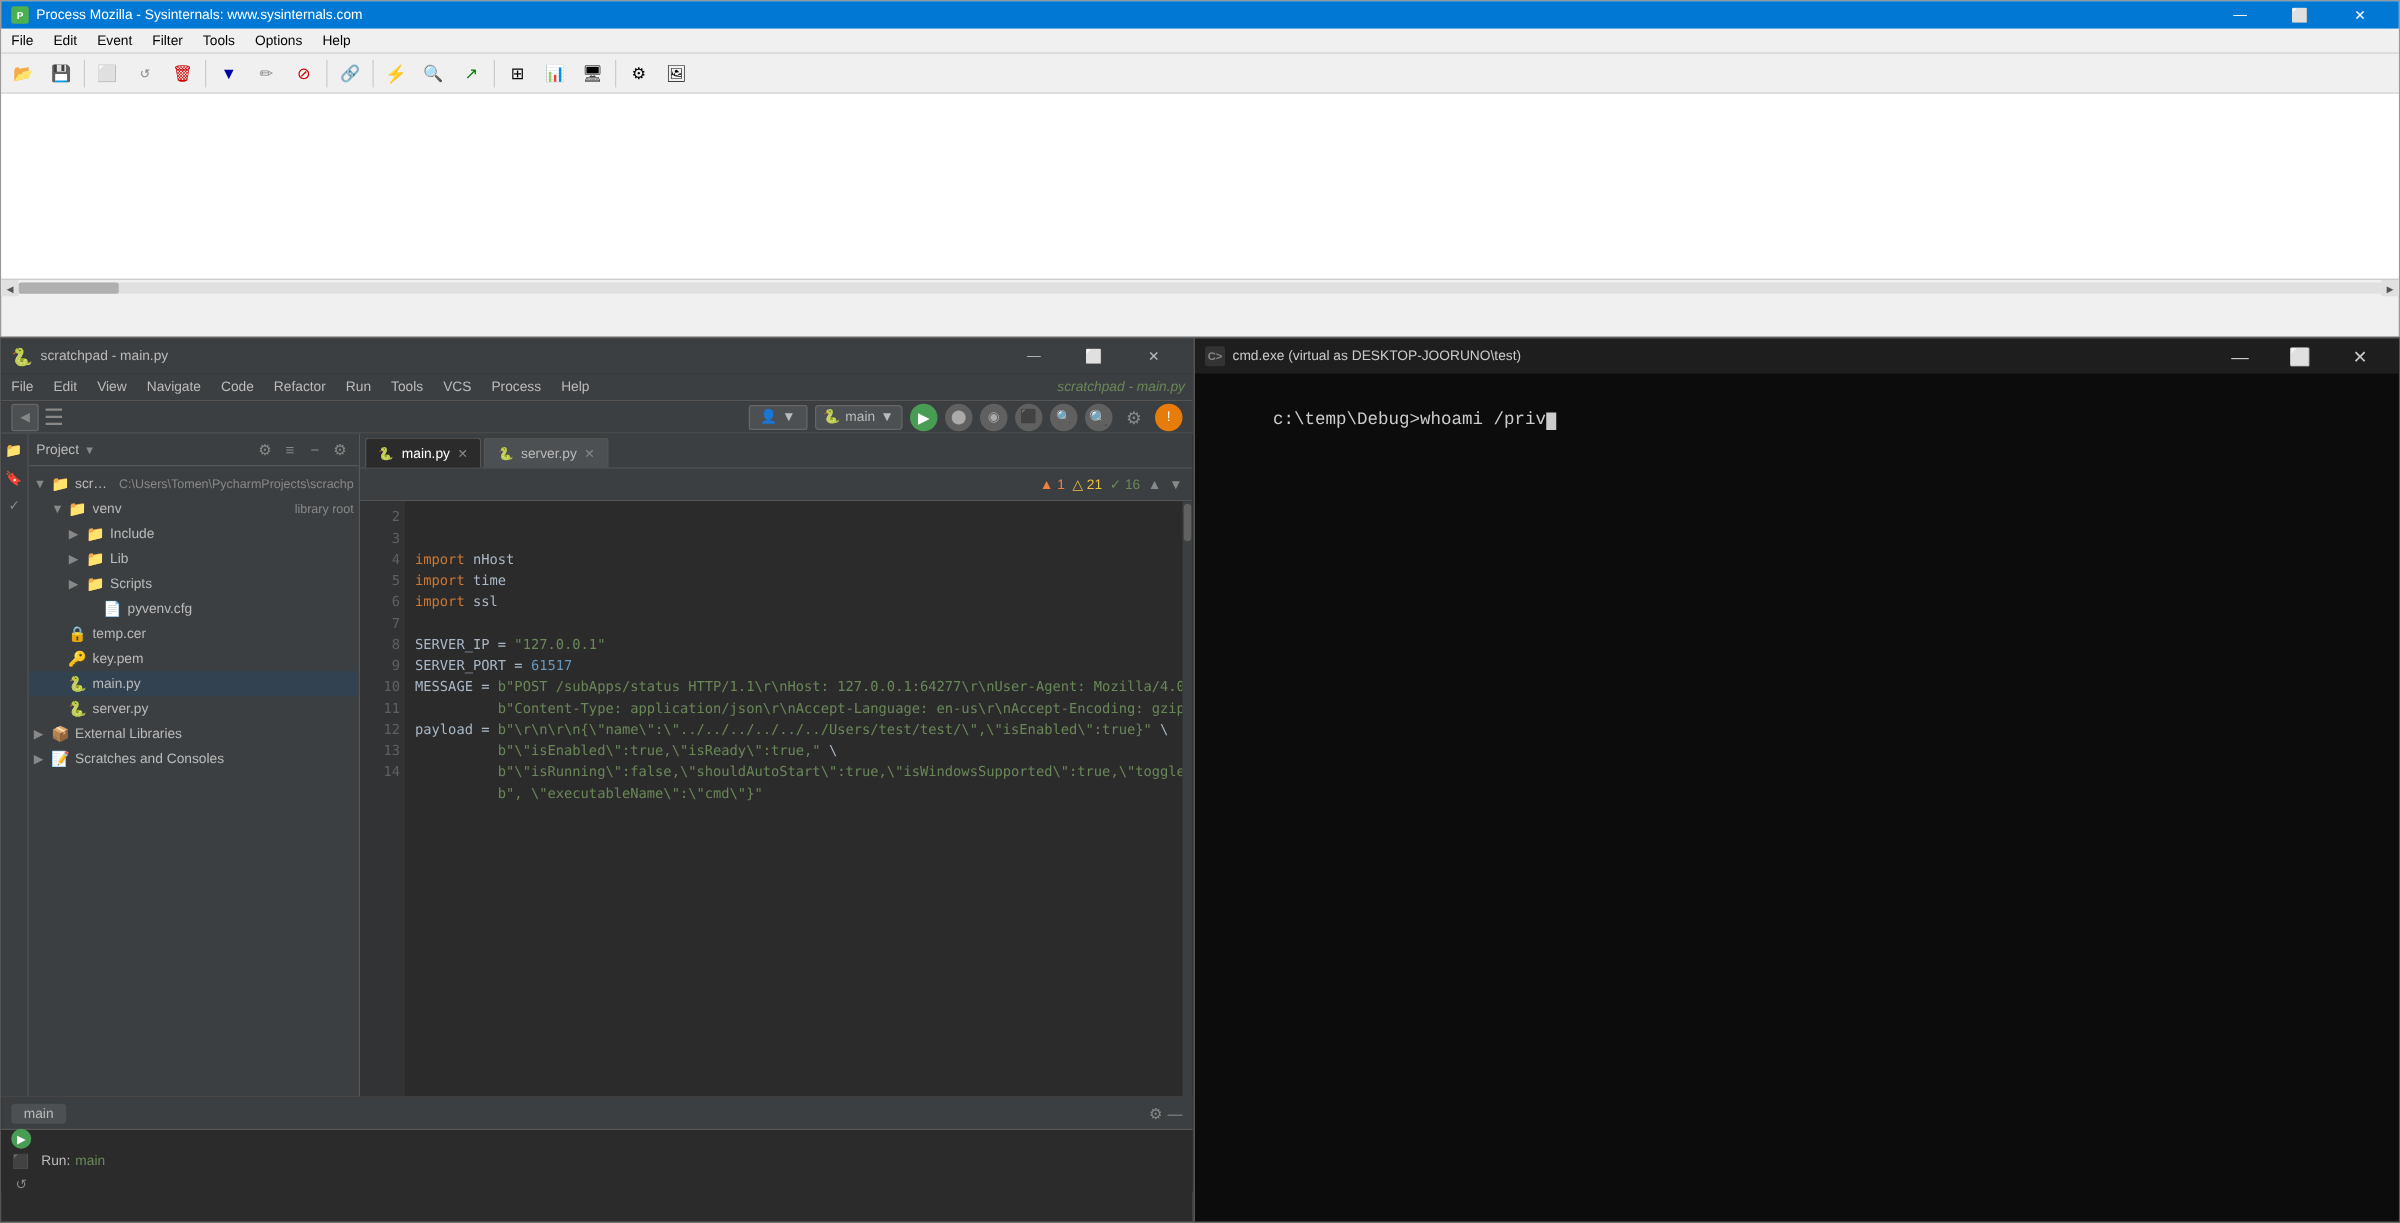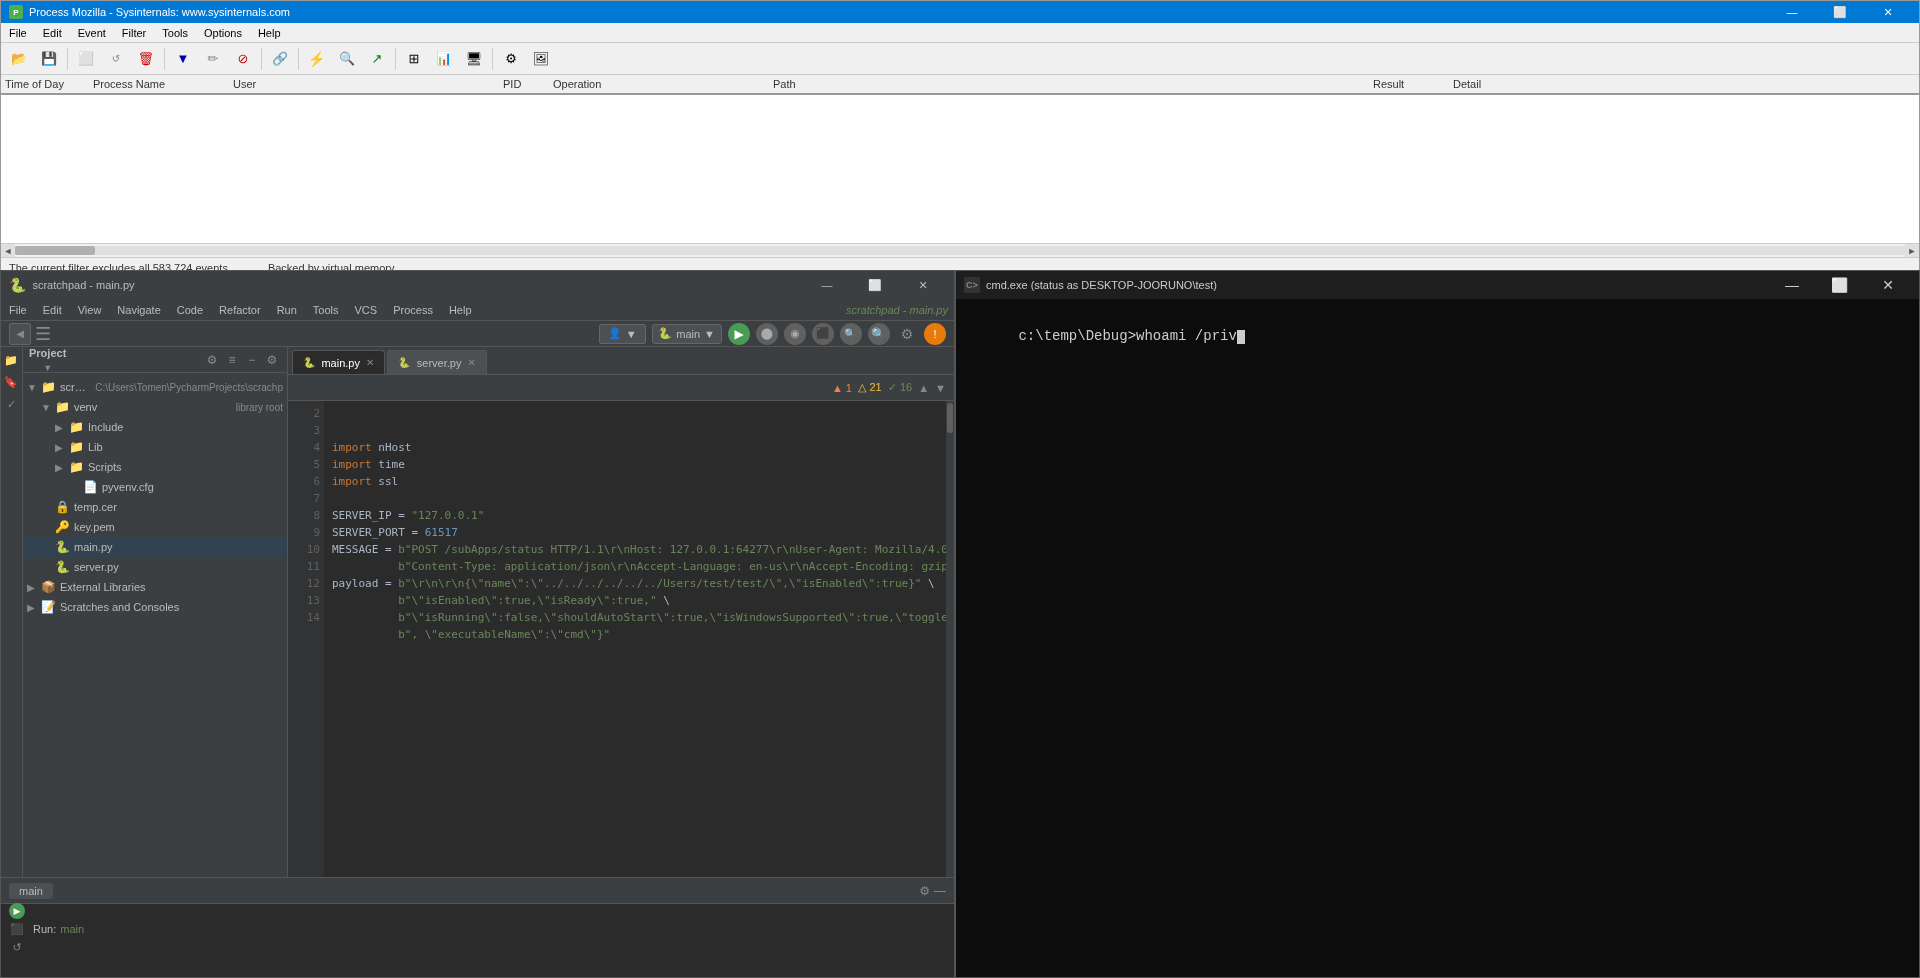--- a/index.html
+++ b/index.html
@@ -204,22 +204,22 @@
       overflow: hidden;
     }
     .pc-sidebar-header {
       height: 26px;
       display: flex; align-items: center; justify-content: space-between;
       padding: 0 6px;
       background: #3c3f41;
       border-bottom: 1px solid #555;
     }
     .pc-sidebar-title {
-      color: #bbbbbb; font-size: 11px; font-weight: bold;
-      display: flex; align-items: center; gap: 4px; flex-direction: column;
+      color: #bbbbbb; font-size: 11px; font-weight: normal;
+      display: flex; align-items: center; gap: 4px;
     }
     .pc-sidebar-actions {
       display: flex; gap: 2px;
     }
     .pc-sidebar-action {
       width: 18px; height: 18px;
       color: #888; cursor: pointer; font-size: 12px;
       display: flex; align-items: center; justify-content: center;
     }
     .pc-tree {
@@ -504,47 +504,33 @@
     <button class="pm-tool-btn" style="color:green;">↗</button>
     <div class="pm-tool-sep"></div>
     <button class="pm-tool-btn">⊞</button>
     <button class="pm-tool-btn">📊</button>
     <button class="pm-tool-btn">🖥</button>
     <div class="pm-tool-sep"></div>
     <button class="pm-tool-btn">⚙</button>
     <button class="pm-tool-btn">🖼</button>
   </div>
 
-  <div class="pm-column-header">
-    <div class="pm-col" style="width:88px;">Time of Day</div>
-    <div class="pm-col" style="width:140px;">Process Name</div>
-    <div class="pm-col" style="width:270px;">User</div>
-    <div class="pm-col" style="width:50px;">PID</div>
-    <div class="pm-col" style="width:220px;">Operation</div>
-    <div class="pm-col" style="width:600px;">Path</div>
-    <div class="pm-col" style="width:80px;">Result</div>
-    <div class="pm-col" style="flex:1;">Detail</div>
-  </div>
 
   <div class="pm-content">
     
   </div>
 
   <div class="pm-hscroll">
     <div class="pm-hscroll-arrow left">◄</div>
     <div class="pm-hscroll-track">
       <div class="pm-hscroll-thumb"></div>
     </div>
     <div class="pm-hscroll-arrow right">►</div>
   </div>
 
-  <div class="pm-statusbar">
-    <span>The current filter excludes all 583,724 events</span>
-    <span>Backed by virtual memory</span>
-  </div>
 </div>
 
 <div class="pc-window">
   <div class="pc-titlebar">
     <div class="pc-title-left">
       <span style="font-size:14px;">🐍</span>
       <span>scratchpad - main.py</span>
     </div>
     <div class="pc-title-controls">
       <button class="pc-title-btn">—</button>
@@ -777,21 +763,21 @@
       <span style="color:#bbbbbb;font-size:11px;">Run:</span>
       <span style="color:#6a8759;font-size:11px;margin-left:4px;">main</span>
     </div>
   </div>
 </div>
 
 <div class="cmd-window">
   <div class="cmd-titlebar">
     <div class="cmd-title-left">
       <div class="cmd-title-icon">C&gt;</div>
-      <span>cmd.exe (status as DESKTOP-JOORUNO\test)</span>
+      <span>cmd.exe (virtual as DESKTOP-JOORUNO\test)</span>
     </div>
     <div class="cmd-title-controls">
       <button class="cmd-title-btn">—</button>
       <button class="cmd-title-btn">⬜</button>
       <button class="cmd-title-btn close">✕</button>
     </div>
   </div>
   <div class="cmd-content">
     <div class="cmd-line">
       <span class="cmd-prompt">c:\temp\Debug&gt;whoami /priv</span><span class="cmd-cursor"></span>

